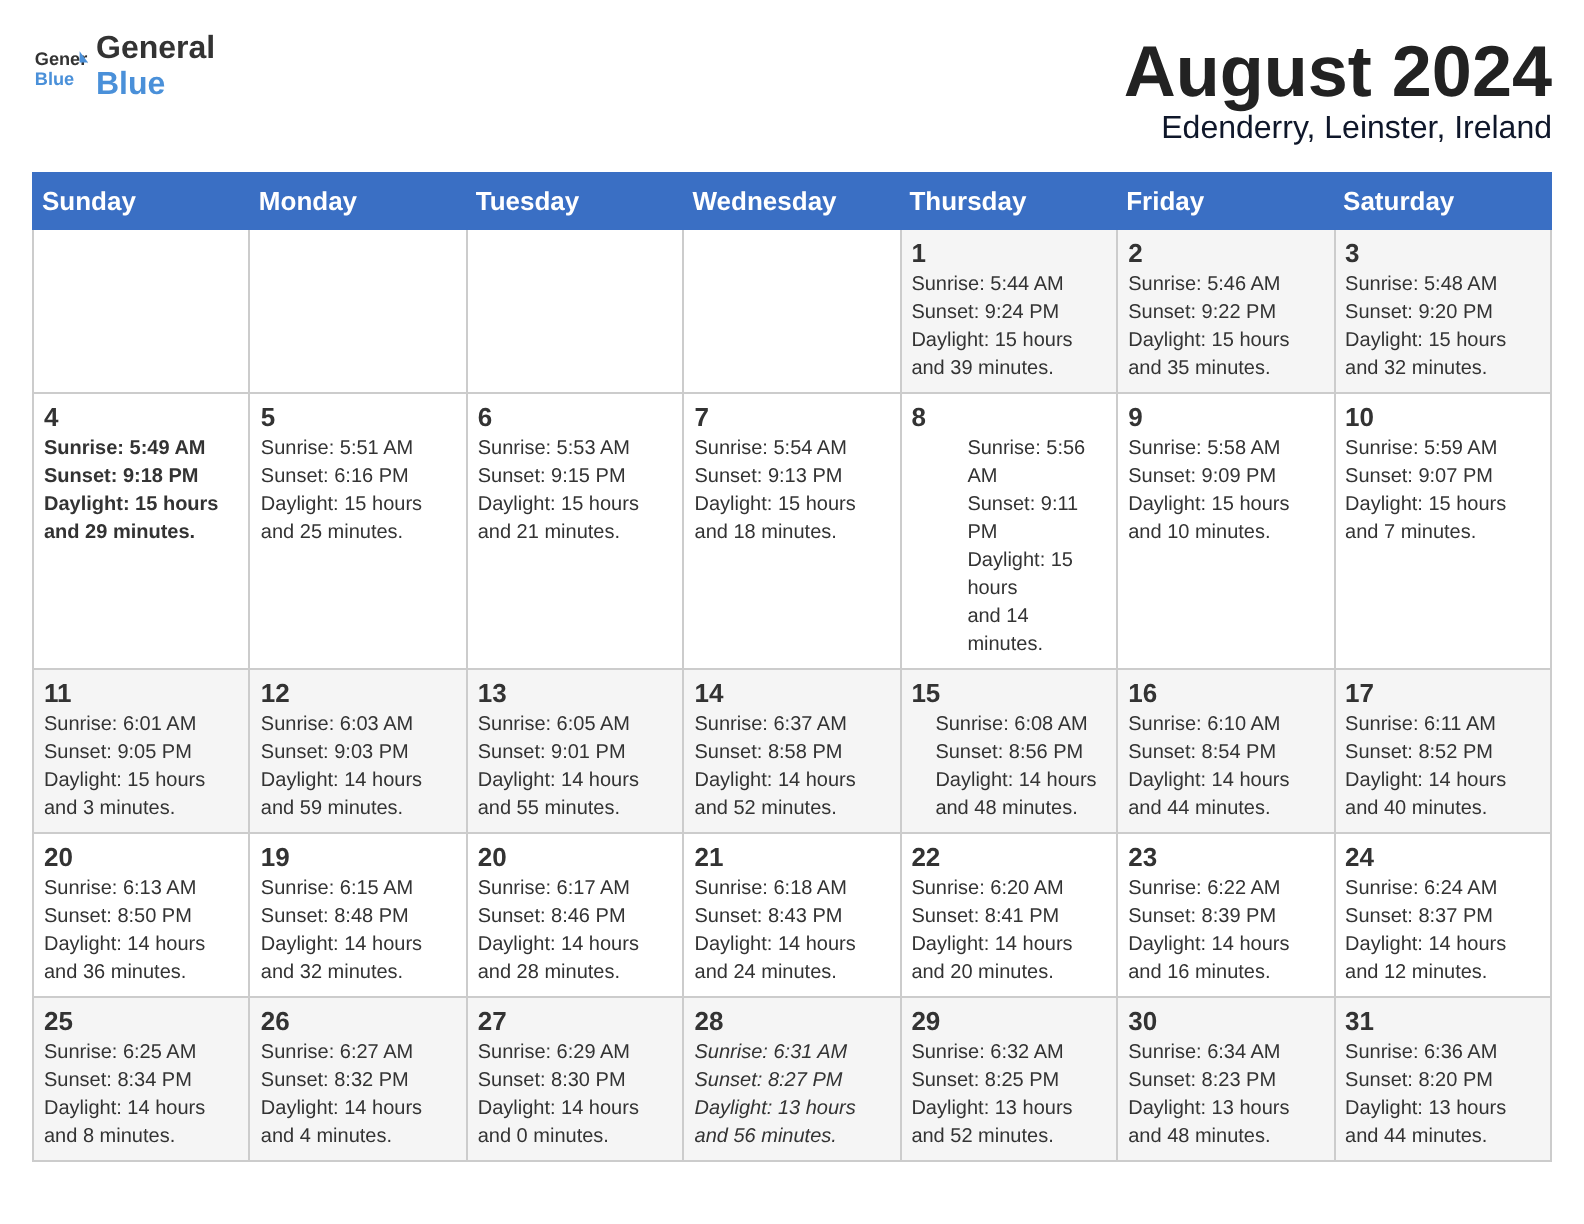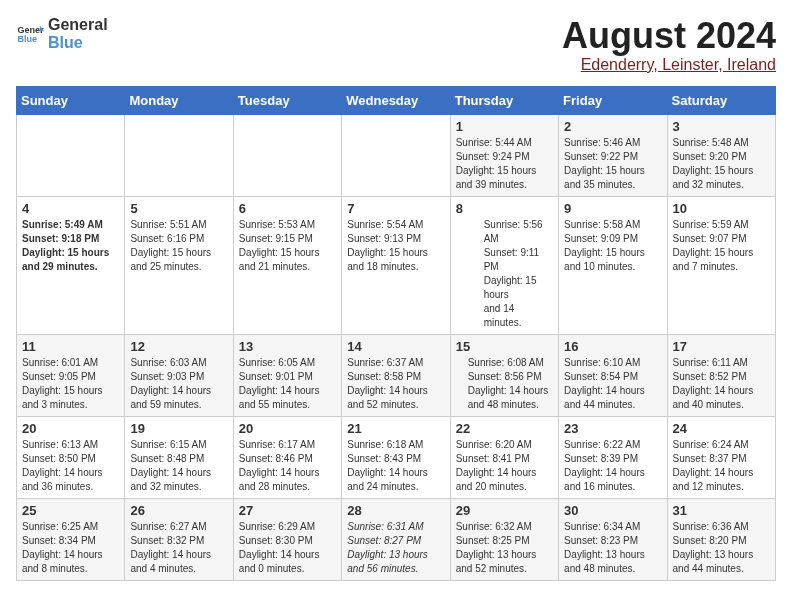--- a/index.html
+++ b/index.html
@@ -29,22 +29,21 @@
       text-align: right;
     }
     .month-year {
       font-size: 36px;
       font-weight: bold;
       color: #222;
       line-height: 1.1;
     }
     .location {
       font-size: 16px;
-      color: #7f1d1d;
-      text-decoration: underline;
+      color: #0f172a;
     }
     table {
       width: 100%;
       border-collapse: collapse;
       table-layout: fixed;
     }
     thead tr {
       background: #3a6fc4;
       color: #fff;
     }

